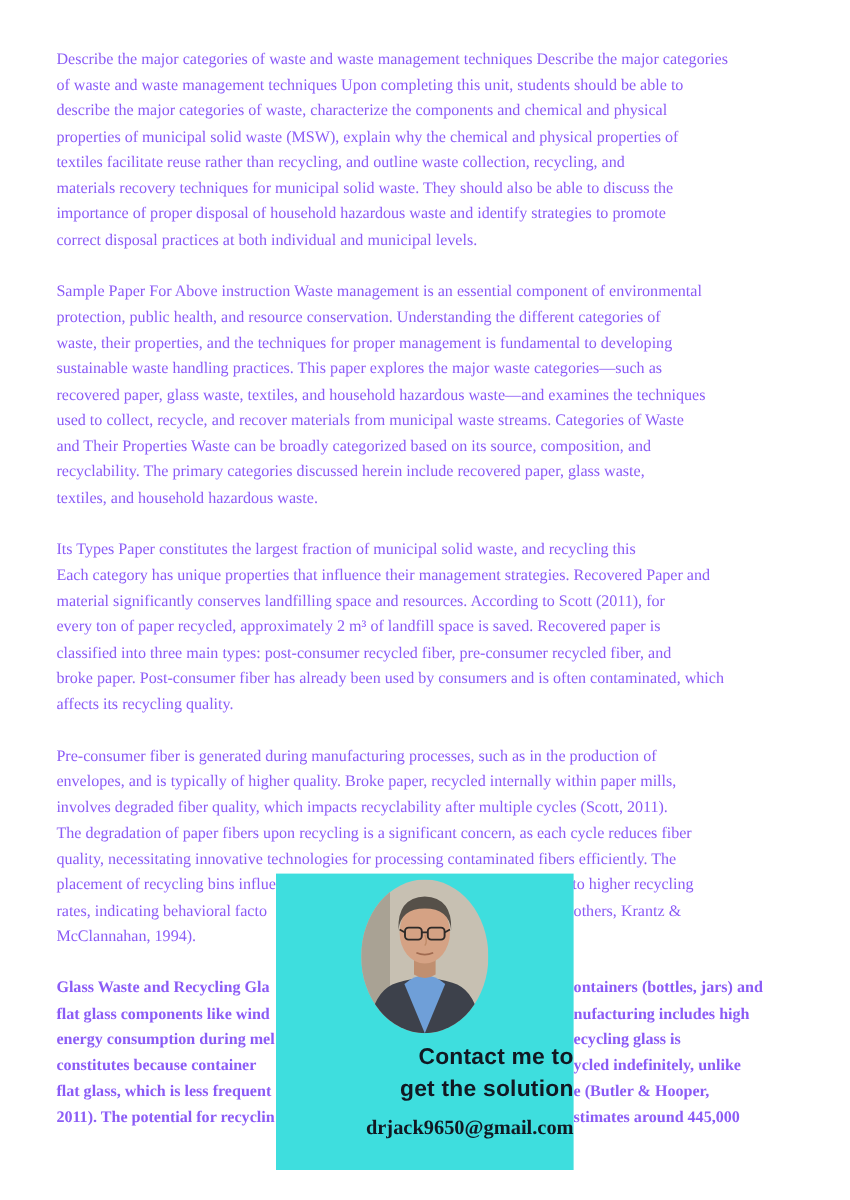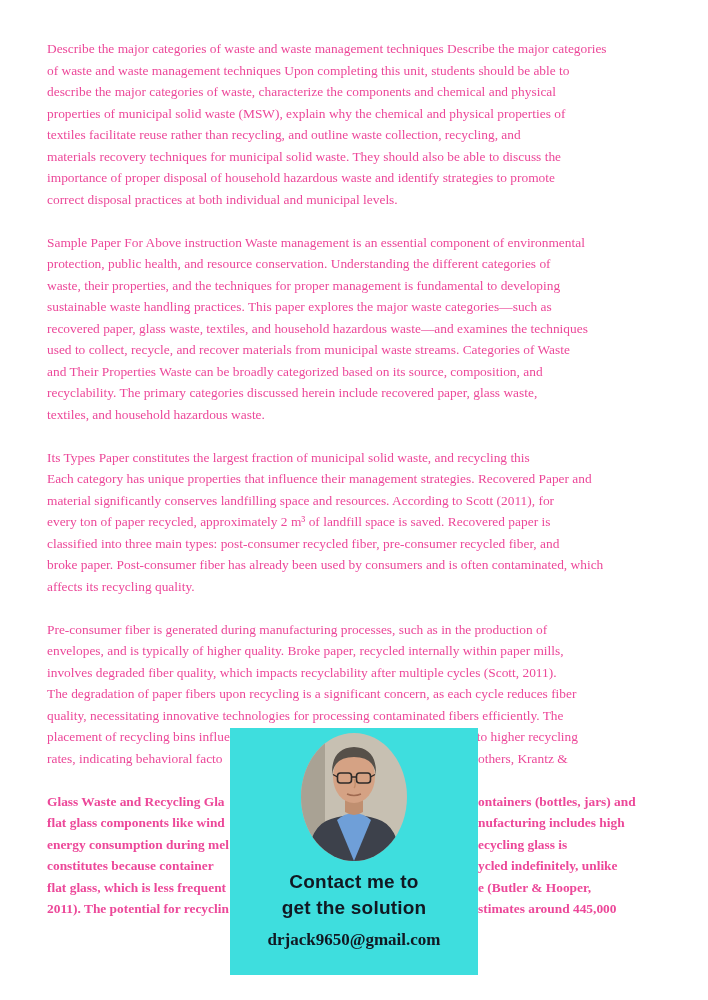--- a/index.html
+++ b/index.html
@@ -25,21 +25,21 @@
     height: 21.5px;
     line-height: 21.5px;
     white-space: nowrap;
   }
   .frag-right { position: absolute; top: 0; }
 
   .card {
     position: absolute;
     left: 230px; top: 728px;
     width: 248px; height: 247px;
-    text-align: center;
+    text-align: right;
   }
   .photo {
     width: 106px; height: 128px;
     margin: 5px auto 0;
   }
   .card-line {
     font-family: "Liberation Sans", "DejaVu Sans", sans-serif;
     font-weight: 700;
     font-size: 19px;
     line-height: 26px;
@@ -49,21 +49,21 @@
   .card-email {
     margin-top: 9px;
     font-family: "Liberation Serif", "DejaVu Serif", serif;
     font-weight: 700;
     font-size: 17px;
   }
 </style>
 </head>
 <body>
 
-<div class="doc" id="doc" style="color: #ec4899;">
+<div class="doc" id="doc" style="color: #8b5cf6;">
     <div class="para">
       <div class="line">Describe the major categories of waste and waste management techniques Describe the major categories</div>
       <div class="line">of waste and waste management techniques Upon completing this unit, students should be able to</div>
       <div class="line">describe the major categories of waste, characterize the components and chemical and physical</div>
       <div class="line">properties of municipal solid waste (MSW), explain why the chemical and physical properties of</div>
       <div class="line">textiles facilitate reuse rather than recycling, and outline waste collection, recycling, and</div>
       <div class="line">materials recovery techniques for municipal solid waste. They should also be able to discuss the</div>
       <div class="line">importance of proper disposal of household hazardous waste and identify strategies to promote</div>
       <div class="line">correct disposal practices at both individual and municipal levels.</div>
     </div>
@@ -88,20 +88,21 @@
       <div class="line">affects its recycling quality.</div>
     </div>
     <div class="para">
       <div class="line">Pre-consumer fiber is generated during manufacturing processes, such as in the production of</div>
       <div class="line">envelopes, and is typically of higher quality. Broke paper, recycled internally within paper mills,</div>
       <div class="line">involves degraded fiber quality, which impacts recyclability after multiple cycles (Scott, 2011).</div>
       <div class="line">The degradation of paper fibers upon recycling is a significant concern, as each cycle reduces fiber</div>
       <div class="line">quality, necessitating innovative technologies for processing contaminated fibers efficiently. The</div>
       <div class="line">placement of recycling bins influences participation; placement on desktops led to higher recycling</div>
       <div class="line"><span>rates, indicating behavioral facto</span><span class="frag-right" style="left: 431px;">others, Krantz &amp;</span></div>
+      <div class="line">McClannahan, 1994).</div>
     </div>
     <div class="para">
       <div class="line"><span>Glass Waste and Recycling Gla</span><span class="frag-right" style="left: 431px;">ontainers (bottles, jars) and</span></div>
       <div class="line"><span>flat glass components like wind</span><span class="frag-right" style="left: 431px;">nufacturing includes high</span></div>
       <div class="line"><span>energy consumption during mel</span><span class="frag-right" style="left: 431px; text-align: center;">ecycling glass is</span></div>
       <div class="line"><span>constitutes because container</span><span class="frag-right" style="left: 431px;">ycled indefinitely, unlike</span></div>
       <div class="line"><span>flat glass, which is less frequent</span><span class="frag-right" style="left: 431px;">e (Butler &amp; Hooper,</span></div>
       <div class="line"><span>2011). The potential for recyclin</span><span class="frag-right" style="left: 431px;">stimates around 445,000</span></div>
     </div>
   </div>

